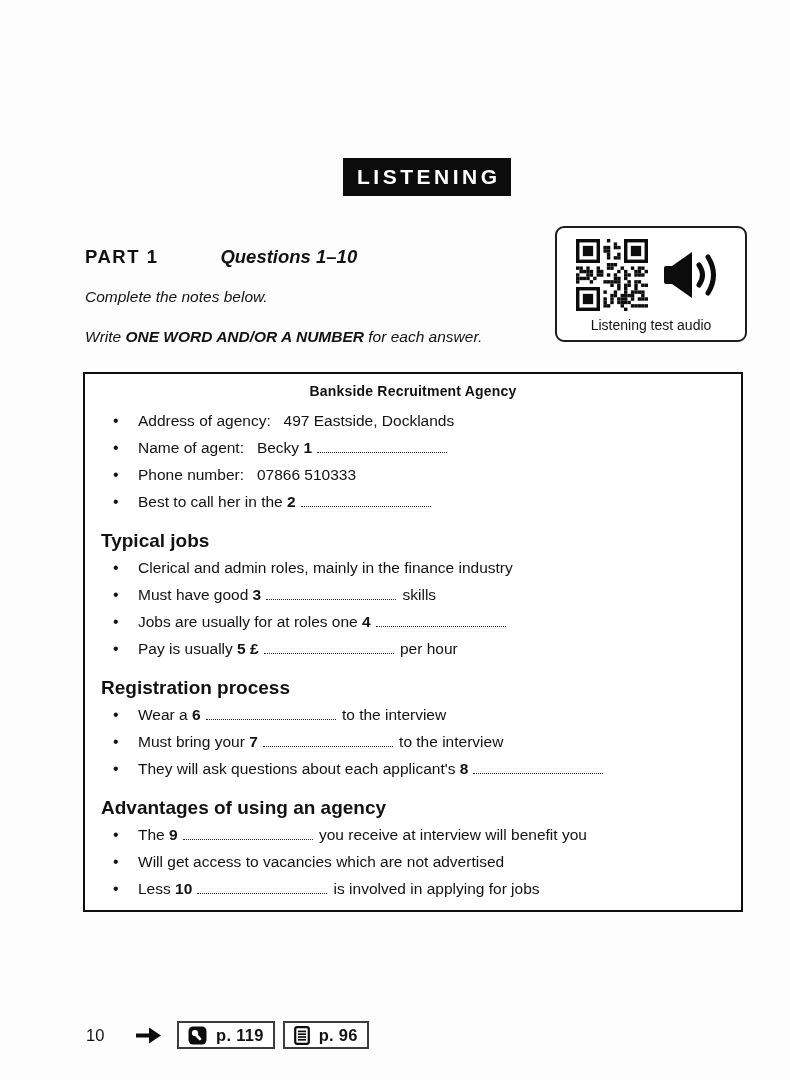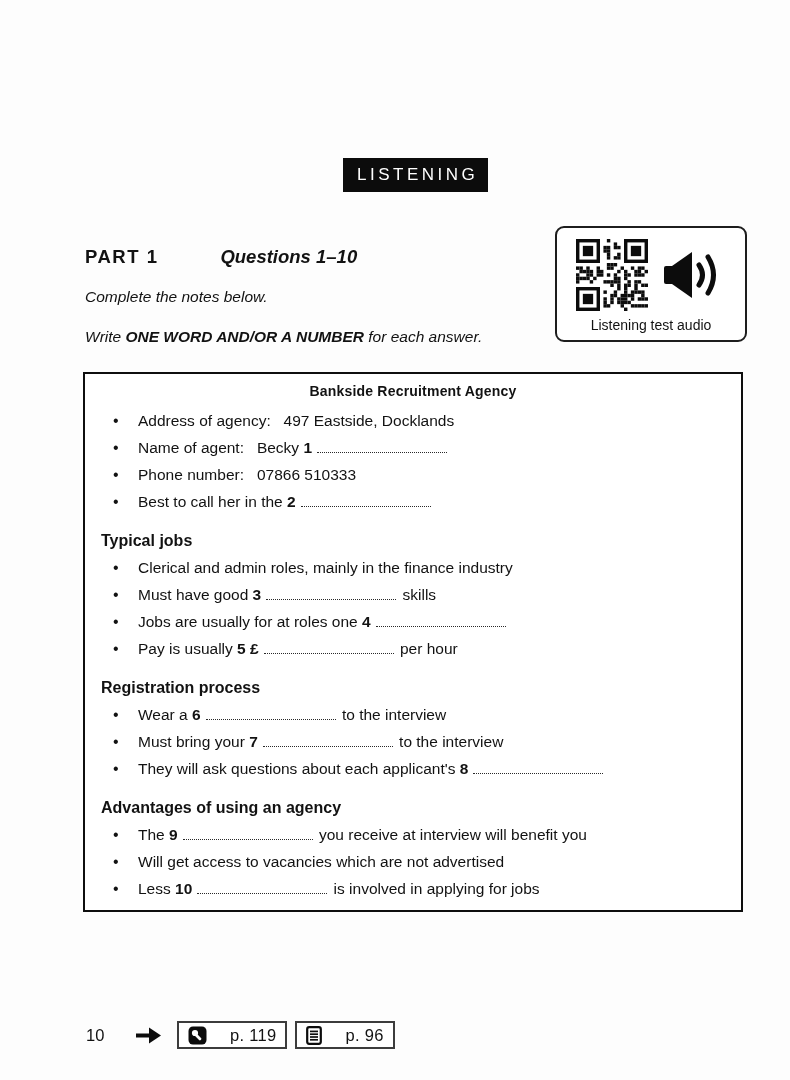--- a/index.html
+++ b/index.html
@@ -14,21 +14,21 @@
   }
   
   .test-title{
     position:absolute;left:85px;top:84px;
     font-size:37px;line-height:1.1;font-weight:400;
     letter-spacing:.5px;
   }
   .banner{
     position:absolute;left:343px;top:158px;
     background:#0c0c0c;color:#ffffff;
-    font-size:17px;font-weight:normal;
+    font-size:21px;font-weight:bold;
     letter-spacing:3.5px;
     padding:7px 10px 7px 14px;
   }
   .part-heading{
     position:absolute;left:85px;top:246px;
     font-size:18.5px;white-space:pre;
   }
   .part-label{font-weight:bold;letter-spacing:1.5px;}
   .questions-label{font-weight:bold;font-style:italic;margin-left:62px;text-align:center;}
   .instr1{
@@ -60,21 +60,21 @@
     position:absolute;left:83px;top:372px;
     width:660px;height:540px;
     border:2.5px solid #0e0e0e;
     box-sizing:border-box;background:#fff;
   }
   .nb-title{
     text-align:center;font-size:14px;font-weight:bold;
     margin:9px 0 8px 0;letter-spacing:.2px;
   }
   .nb-heading{
-    font-weight:bold;font-size:16px;line-height:27px;
+    font-weight:bold;font-size:19px;line-height:27px;
     margin-top:12px;padding-left:16px;
   }
   .nb-row{
     position:relative;padding-left:53px;line-height:27px;
     font-size:15.5px;white-space:pre-wrap;
   }
   .nb-row::before{
     content:"\2022";
     position:absolute;left:28px;top:0;
     font-size:16px;
@@ -88,25 +88,26 @@
   }
   
   .footer{
     position:absolute;left:86px;top:1021px;
     display:flex;align-items:center;
     font-size:16.5px;
   }
   .page-number{width:28px;}
   .f-arrow{margin-left:22px;margin-right:6px;display:flex;align-items:center;}
   .ref-box{
-    display:flex;align-items:center;gap:23px;
+    display:flex;align-items:center;gap:9px;
     border:2px solid #3c3c3c;
     height:28px;box-sizing:border-box;
     padding:0 9px;margin-left:8px;
     background:#fff;
+    font-weight:bold;
   }
   .ref-box .lbl{letter-spacing:.3px;}
   svg{display:block;}
 </style>
 </head>
 <body>
 
 <div class="page">
 
 

